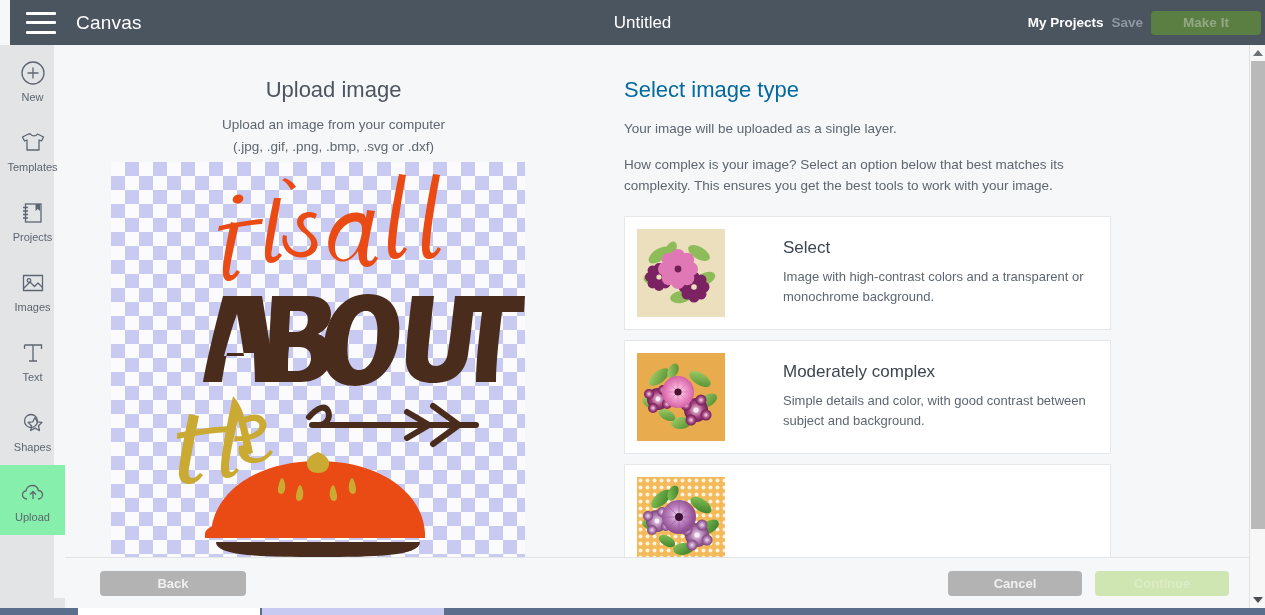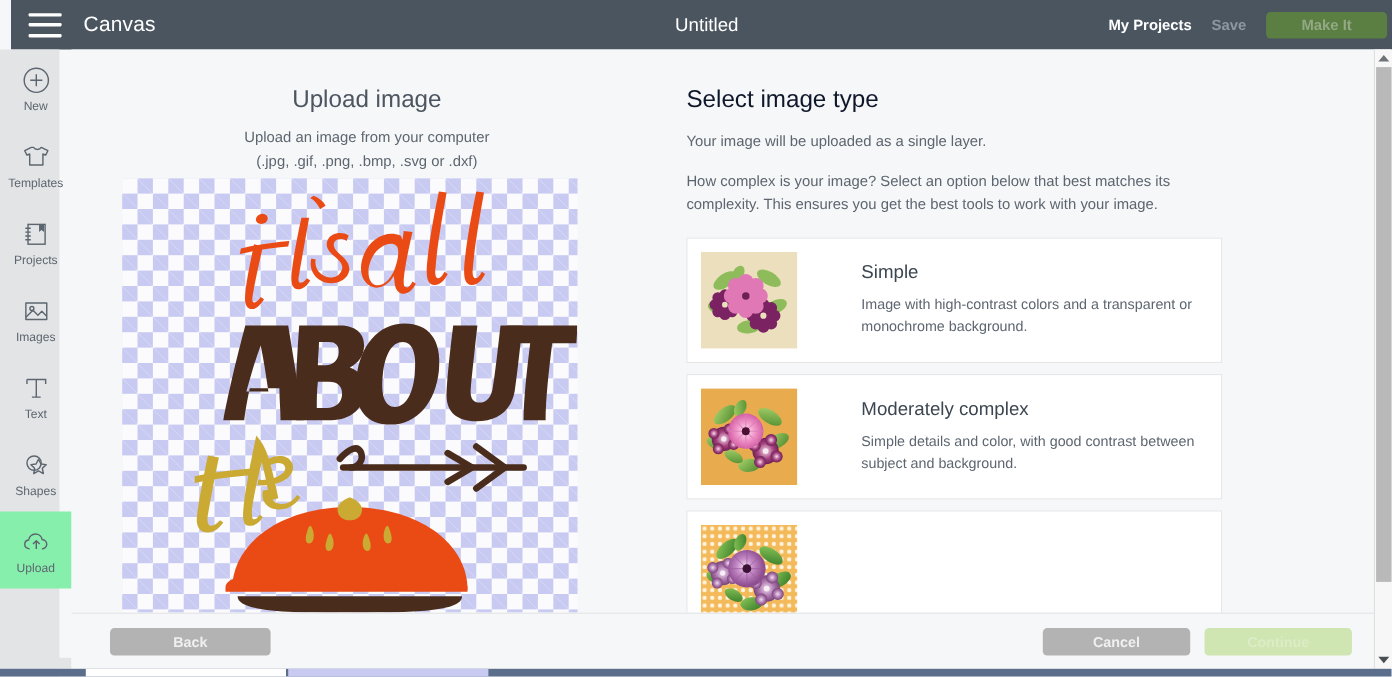--- a/index.html
+++ b/index.html
@@ -21,21 +21,21 @@
     cursor: pointer;
   }
   .hamburger span { display: block; height: 3px; background: #ffffff; border-radius: 1px; }
   .app-title { color: #ffffff; font-size: 19px; letter-spacing: .2px; }
   .doc-title {
     position: absolute; left: 0; right: 0; text-align: center;
     color: #ffffff; font-size: 17px; pointer-events: none;
   }
   .topbar-right {
     position: absolute; right: 14px; top: 0; height: 45px;
-    display: flex; align-items: center; gap: 18px;
+    display: flex; align-items: center; gap: 8px;
   }
   .my-projects { color: #ffffff; font-size: 13.5px; font-weight: bold; cursor: pointer; }
   .save-btn { color: #8d98a2; font-size: 13.5px; font-weight: bold; cursor: default; }
   .makeit-btn {
     width: 110px; height: 24px; background: #5b7f42; color: #93a884;
     font-size: 13.5px; font-weight: bold; border: none; border-radius: 4px;
     display: flex; align-items: center; justify-content: center; cursor: default;
   }
 
   
@@ -71,21 +71,21 @@
       linear-gradient(45deg, #c8caf2 25%, transparent 25%, transparent 75%, #c8caf2 75%),
       linear-gradient(45deg, #c8caf2 25%, transparent 25%, transparent 75%, #c8caf2 75%);
     background-color: #fbfbfd;
     background-size: 28px 28px;
     background-position: 0 0, 14px 14px;
     overflow: hidden;
   }
   .preview svg { position: absolute; left: 0; top: 0; }
 
   .right-pane { position: absolute; left: 537px; top: 0; width: 663px; height: 512px; }
-  .pane-h2 { font-size: 22px; color: #0f172a; font-weight: normal; margin: 32px 16px 0 22px; }
+  .pane-h2 { font-size: 22px; color: #0369a1; font-weight: normal; margin: 32px 16px 0 22px; }
   .pane-p { font-size: 13.5px; color: #5d6670; margin: 16px 22px 0 22px; line-height: 1.5; }
   .pane-p2 { font-size: 13.5px; color: #5d6670; margin: 16px 30px 0 22px; line-height: 1.5; width: 470px; }
 
   .cards { margin: 20px 0 0 22px; width: 487px; }
   .card {
     background: #ffffff; border: 1px solid #e6e7e9; margin-bottom: 10px;
     height: 114px; display: flex; align-items: center; padding: 10px 12px;
     cursor: pointer;
   }
   .card-thumb { width: 88px; height: 88px; flex: 0 0 88px; position: relative; overflow: hidden; }
@@ -359,21 +359,21 @@
                   <circle cx="9.2" cy="9.2" r="7"></circle>
                   <circle cx="-9.2" cy="-9.2" r="7"></circle>
                   <circle cx="9.2" cy="-9.2" r="7"></circle>
                   <circle cx="-9.2" cy="9.2" r="7"></circle>
                 </g>
               <circle r="3.4" fill="#6e2055"></circle>
             </g>
           </svg>
         </div>
         <div class="card-body">
-          <div class="card-title">Simple</div>
+          <div class="card-title">Select</div>
           <div class="card-desc">Image with high-contrast colors and a transparent or monochrome background.</div>
         </div>
       </div>
 
       <div class="card">
         <div class="card-thumb">
           <svg width="88" height="88" viewBox="0 0 88 88">
             <defs>
               <radialGradient id="pf1" cx="50%" cy="50%">
                 <stop offset="0%" stop-color="#fde4f0"></stop>

